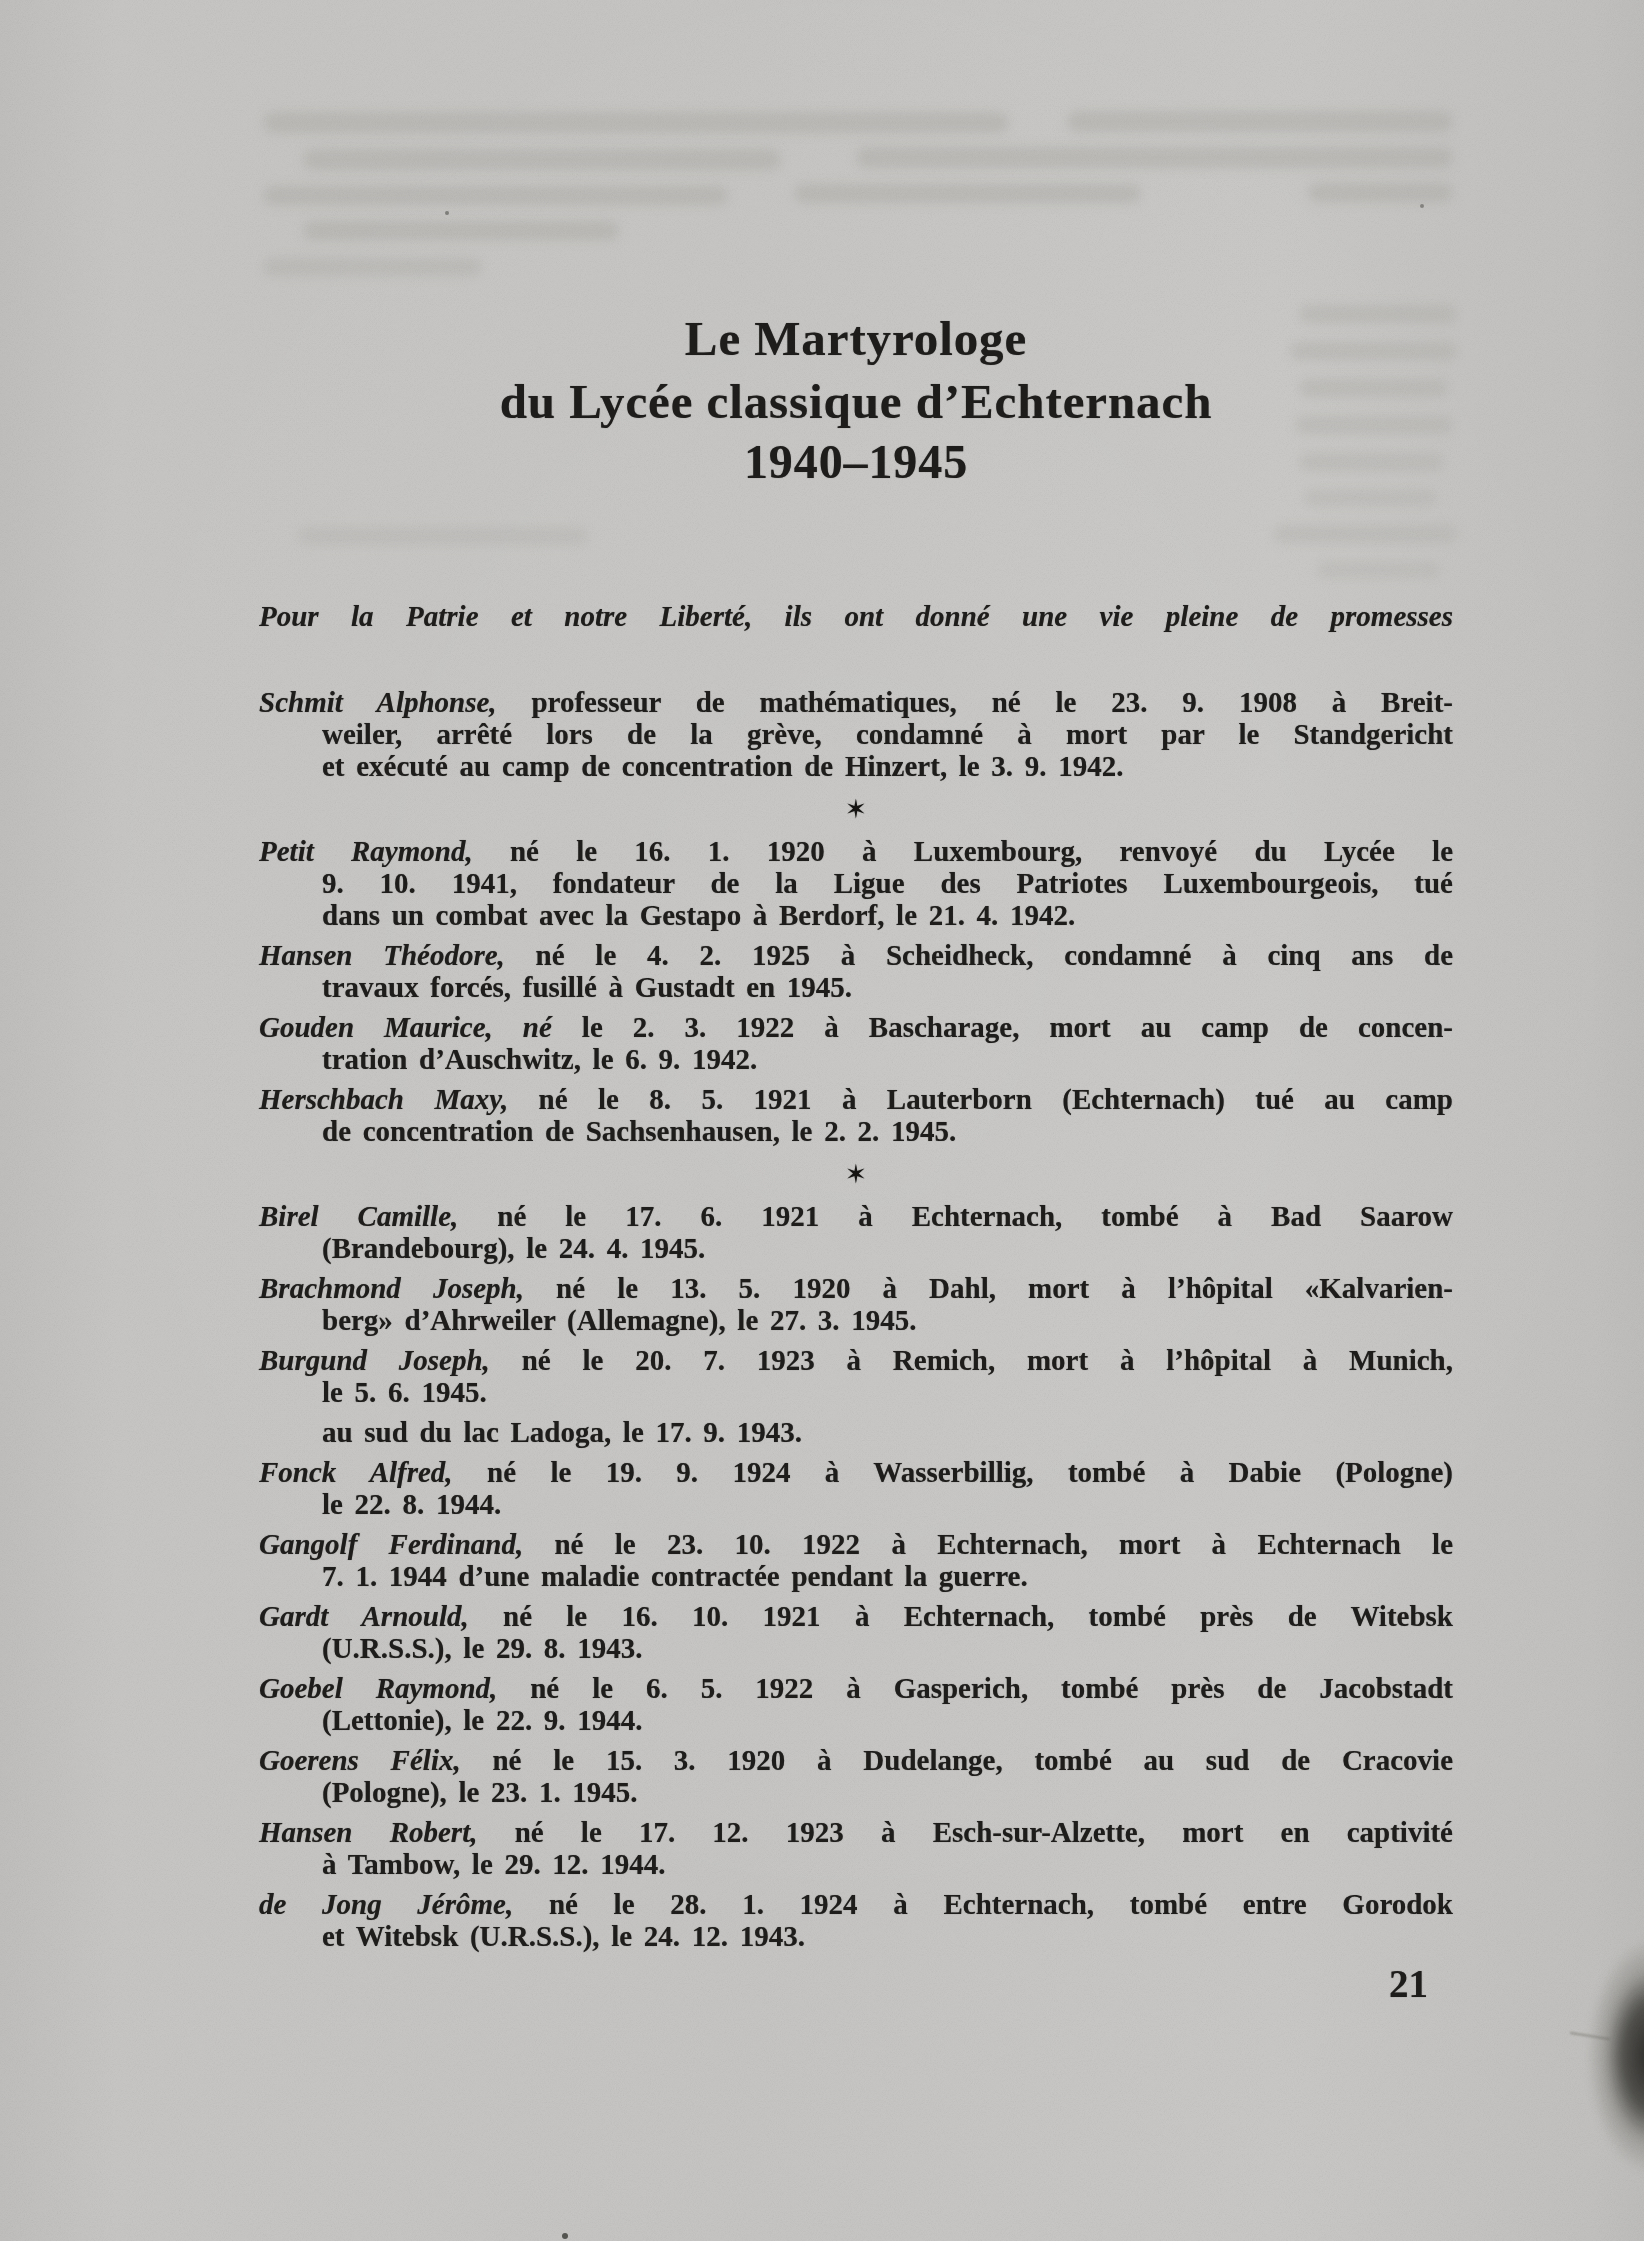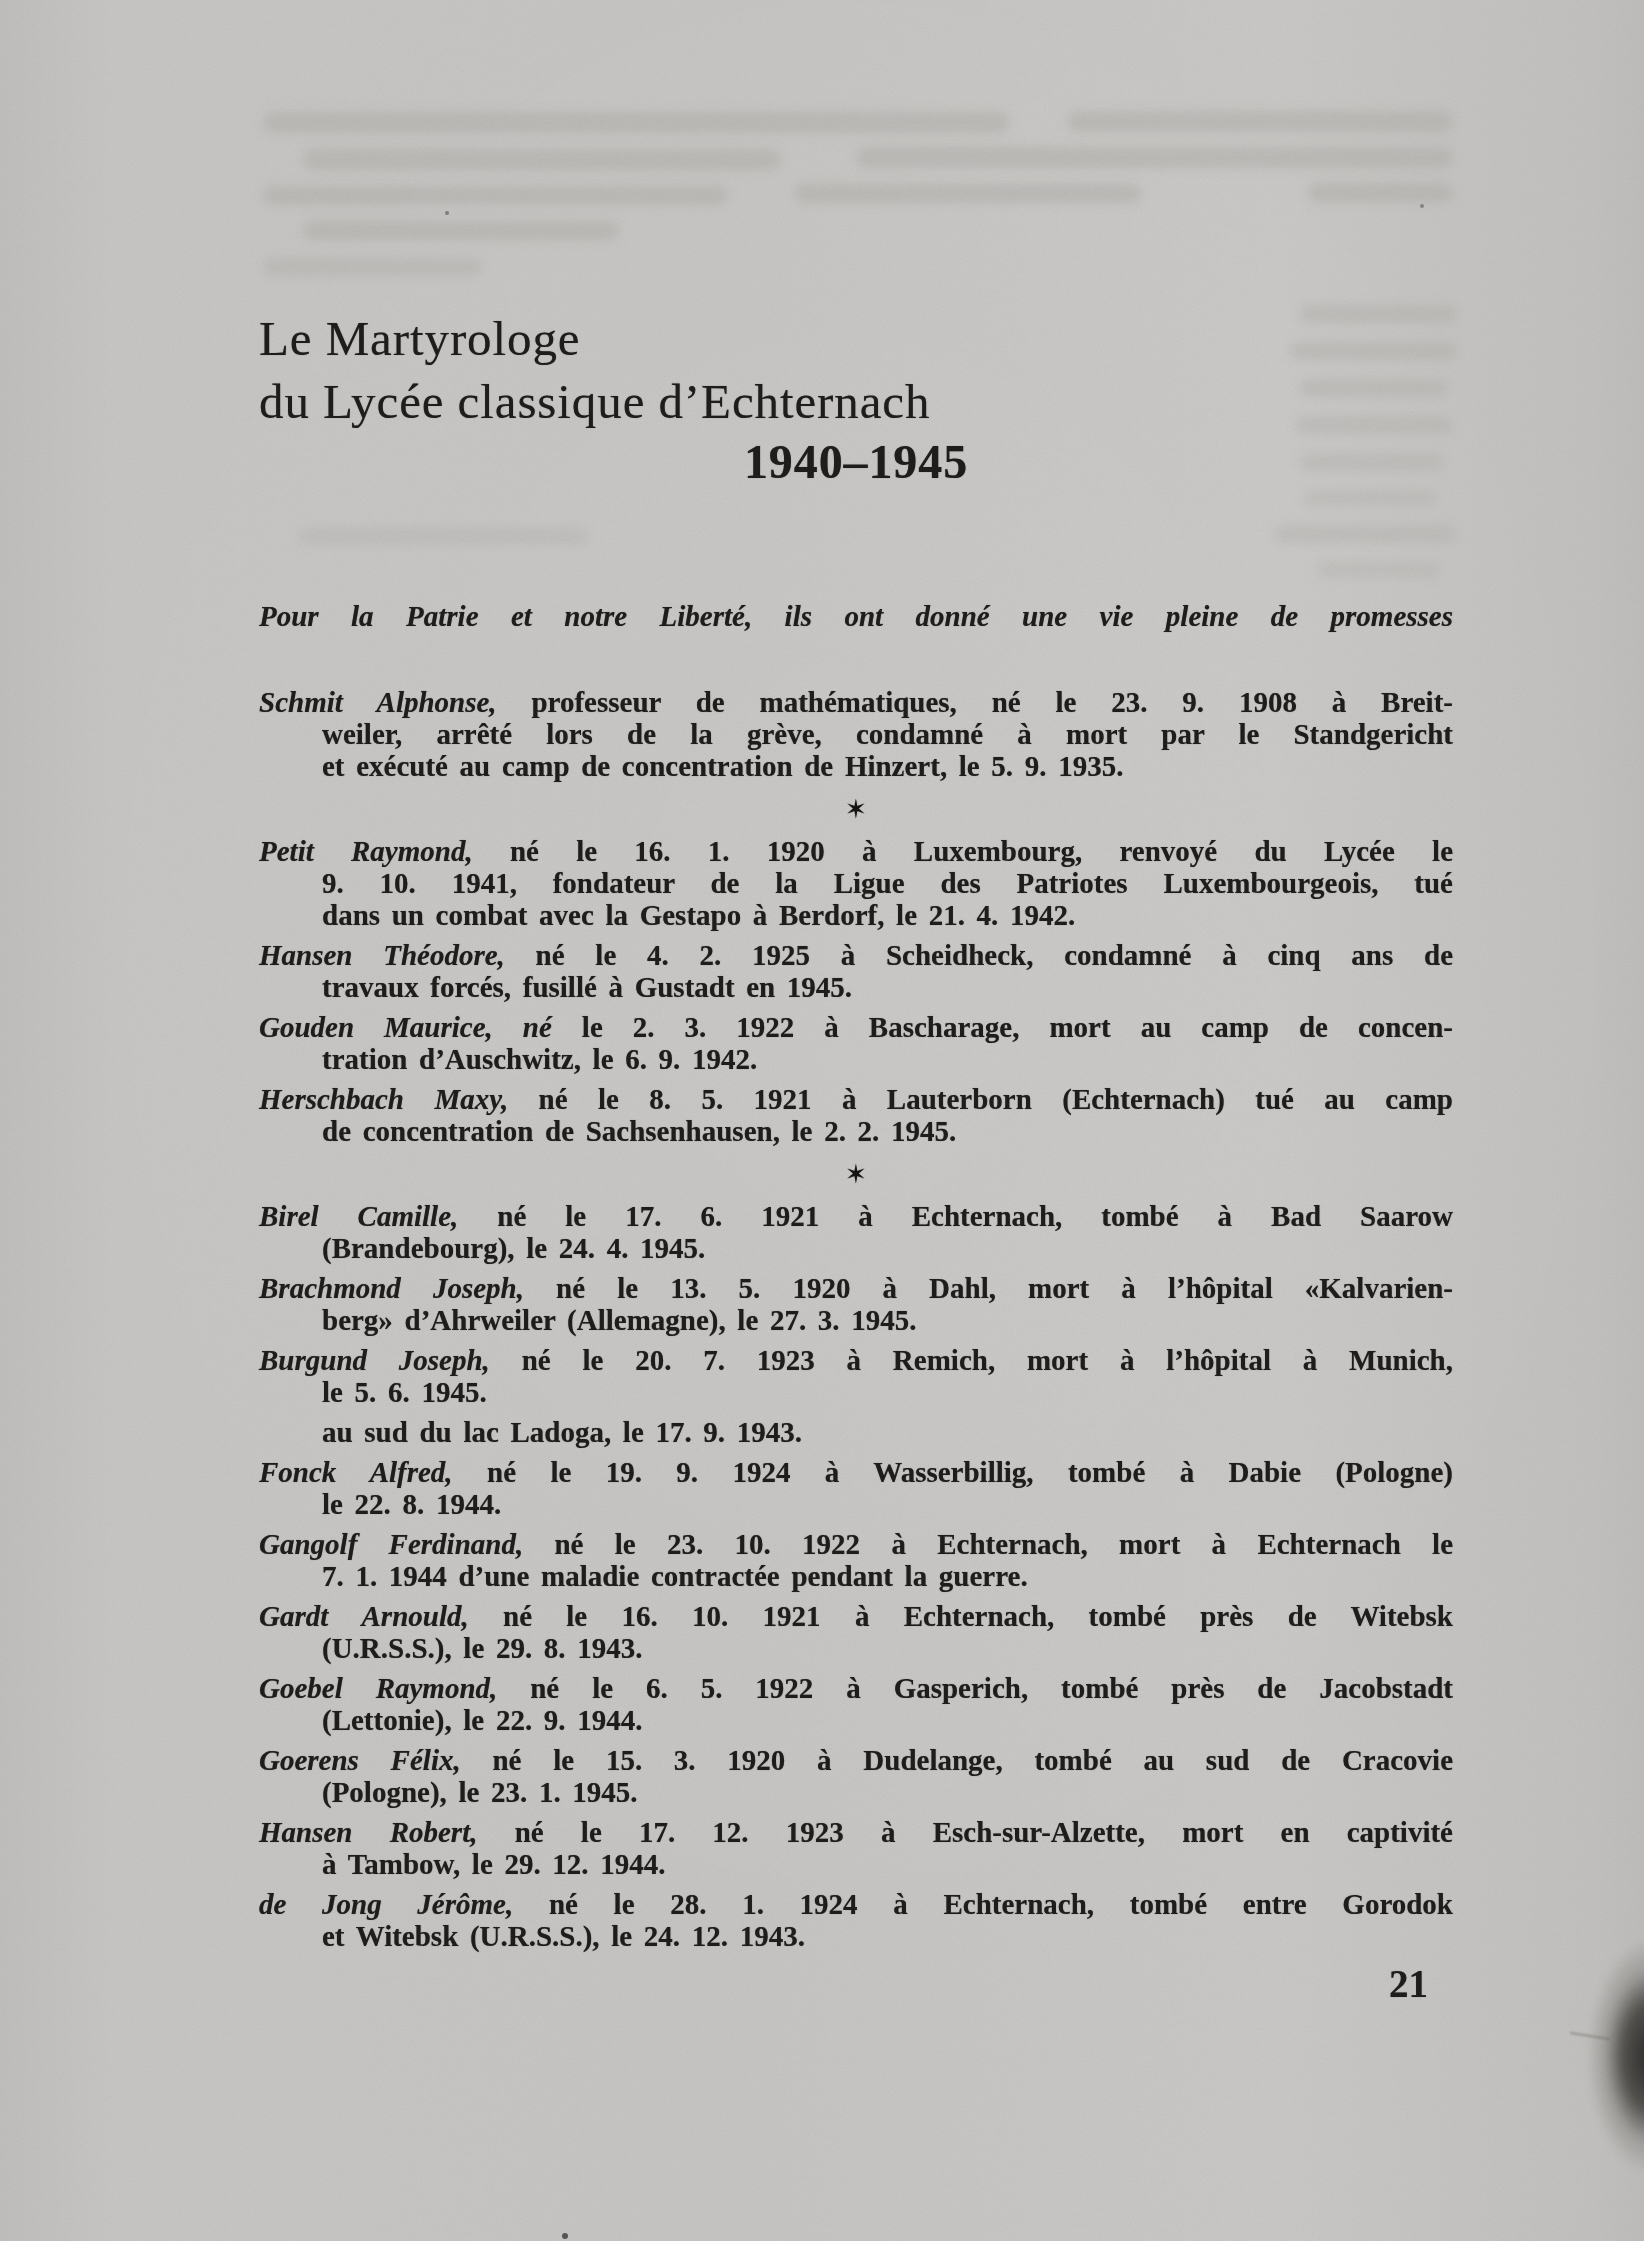--- a/index.html
+++ b/index.html
@@ -6,21 +6,21 @@
   .page{
     position:relative; width:1644px; height:2242px; overflow:hidden;
     background:
       radial-gradient(ellipse 1229px 1580px at 52% 42%, rgba(255,255,255,0.06), rgba(0,0,0,0) 70%),
       linear-gradient(90deg,#c1c0be 0%,#c8c7c5 7%,#c7c6c4 45%,#cac9c7 78%,#c3c2c0 97%,#bfbebc 100%);
     background-color:#c6c5c3;
     font-family:"Liberation Serif", serif;
     color:#1e1d1b;
   }
   .content{position:absolute; left:259px; right:191px; top:307px;}
-  .t1,.t2{font-size:49px; line-height:63px; font-weight:400; letter-spacing:0.9px; margin:0;}
+  .t1,.t2{font-size:49px; line-height:63px; font-weight:700; text-align:center; letter-spacing:0.9px; margin:0;}
   .t3{font-size:48px; line-height:58px; font-weight:700; text-align:center; letter-spacing:0.9px;}
   .title, .epigraph, .entries, .pagenum {text-shadow:0 0 0.9px rgba(30,29,27,.55);}
   .epigraph{
     margin-top:104px; font-style:italic; font-weight:700; font-size:29px; line-height:42px;
     text-align:justify; text-align-last:justify; word-spacing:3.5px;
   }
   .entries{margin-top:49px; font-size:29px; font-weight:700;}
   .entry{margin:0 0 8px 0;}
   .line{line-height:32px; text-align:justify; word-spacing:4.4px;}
   .line.just{text-align-last:justify;}
@@ -69,21 +69,21 @@
     <div class="title">
       <h1 class="t1">Le Martyrologe</h1>
       <h1 class="t2">du Lycée classique d’Echternach</h1>
       <div class="t3">1940–1945</div>
     </div>
     <div class="epigraph">Pour la Patrie et notre Liberté, ils ont donné une vie pleine de promesses</div>
     <div class="entries" id="entries">
         <div class="entry">
           <div class="line first just"><span class="name">Schmit Alphonse,</span> <span>professeur de mathématiques, né le 23. 9. 1908 à Breit-</span></div>
           <div class="line cont just">weiler, arrêté lors de la grève, condamné à mort par le Standgericht</div>
-          <div class="line cont last">et exécuté au camp de concentration de Hinzert, le 5. 9. 1935.</div>
+          <div class="line cont last">et exécuté au camp de concentration de Hinzert, le 3. 9. 1942.</div>
         </div>
         <div class="star"><span>✶</span></div>
         <div class="entry">
           <div class="line first just"><span class="name">Petit Raymond,</span> <span>né le 16. 1. 1920 à Luxembourg, renvoyé du Lycée le</span></div>
           <div class="line cont just">9. 10. 1941, fondateur de la Ligue des Patriotes Luxembourgeois, tué</div>
           <div class="line cont last">dans un combat avec la Gestapo à Berdorf, le 21. 4. 1942.</div>
         </div>
         <div class="entry">
           <div class="line first just"><span class="name">Hansen Théodore,</span> <span>né le 4. 2. 1925 à Scheidheck, condamné à cinq ans de</span></div>
           <div class="line cont last">travaux forcés, fusillé à Gustadt en 1945.</div>

